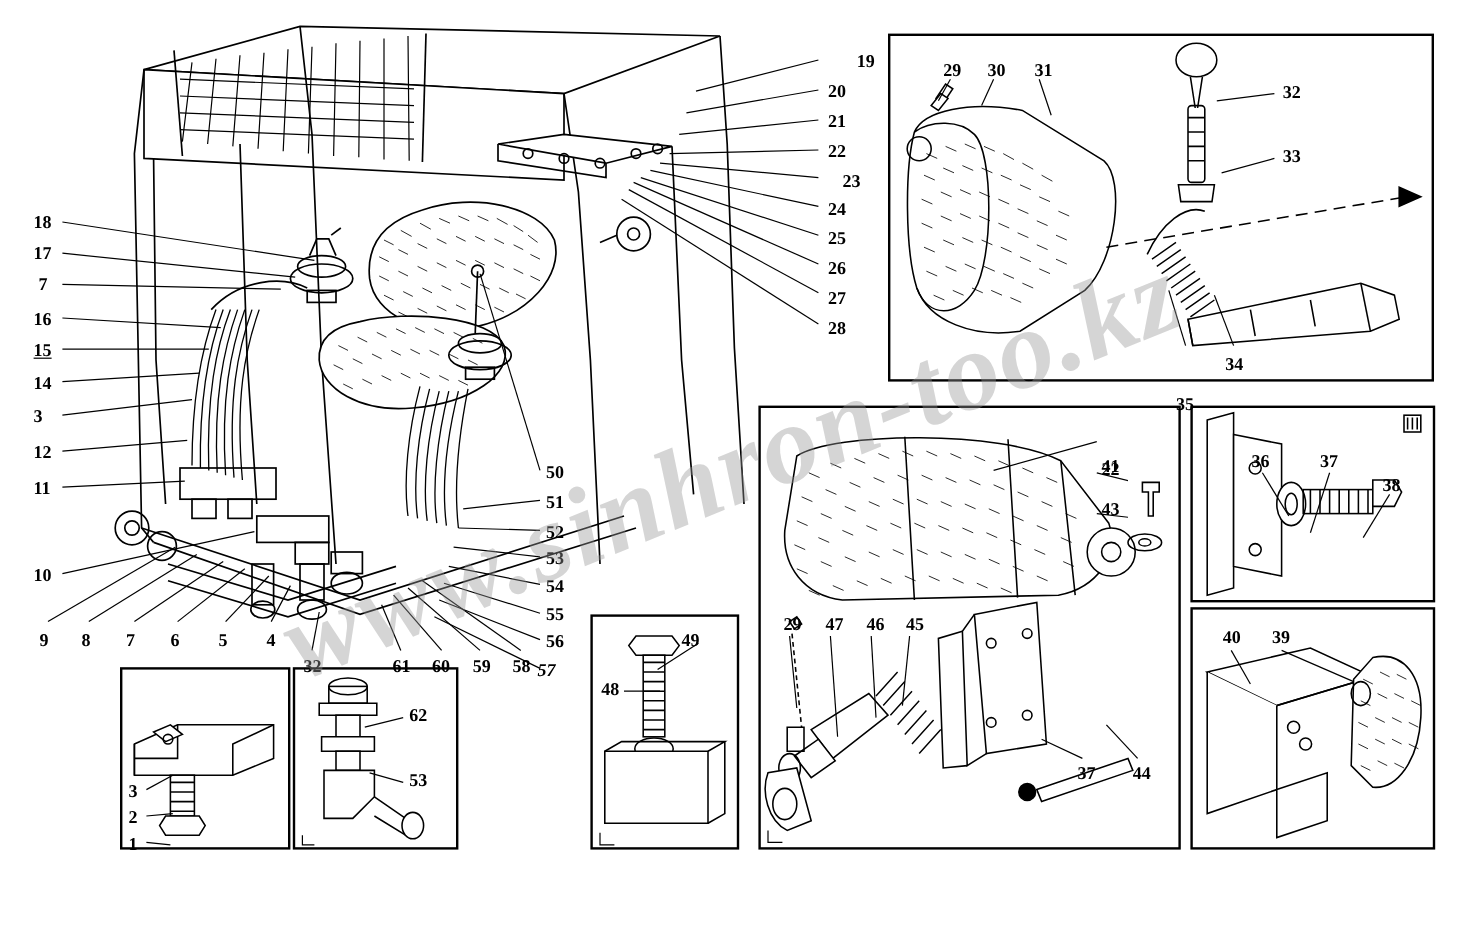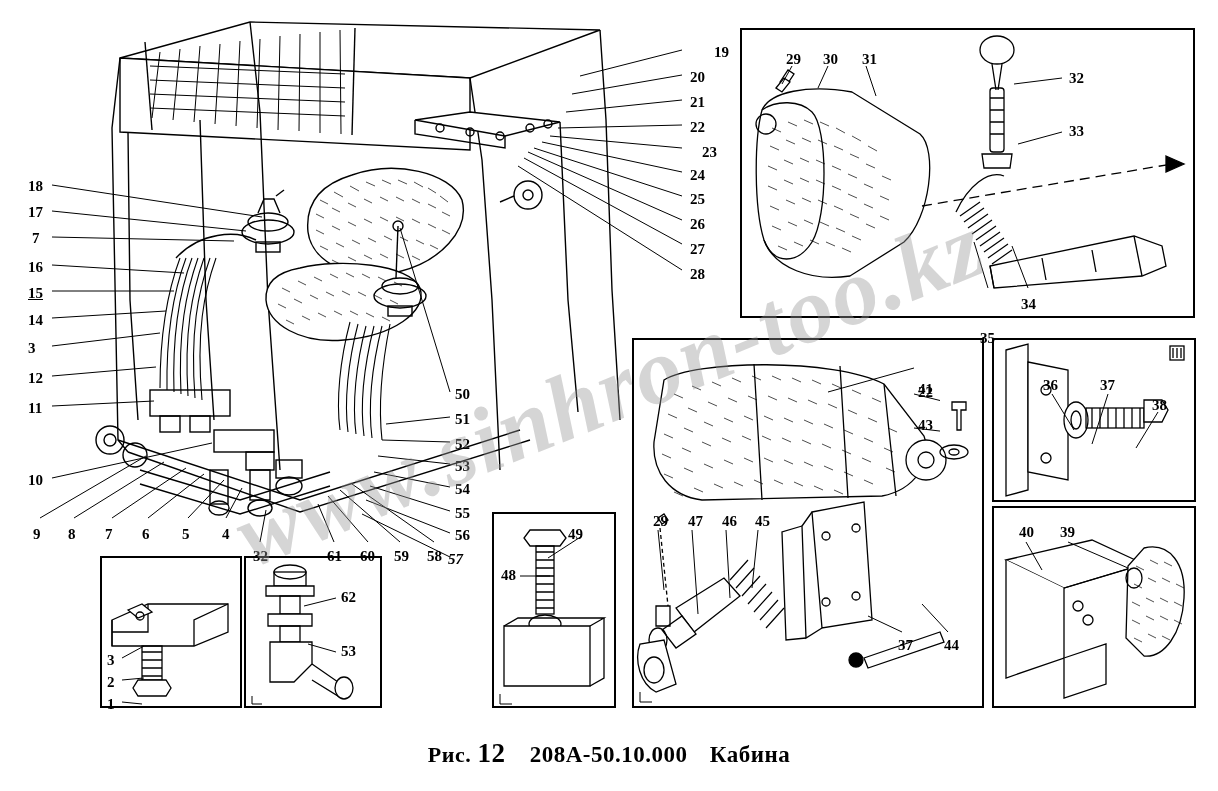--- a/index.html
+++ b/index.html
@@ -545,20 +545,14 @@
   </div>
   <div class="num" style="left:341px;top:590px;">62</div>
   <div class="num" style="left:341px;top:644px;">53</div>
   <svg class="art" style="left:286px;top:596px;" width="60" height="70" stroke="#000" stroke-width="1" fill="none">
     <path d="M50,2 L18,10"></path>
     <path d="M50,56 L22,48"></path>
   </svg>
 
   <div id="watermark">www.sinhron-too.kz</div>
 
-  <div class="caption">
-    <span class="fig-word">Рис.</span>
-    <span class="fig-num">12</span>
-    <span class="code">208А-50.10.000</span>
-    <span class="title">Кабина</span>
-  </div>
 
 </div>
 
 </body></html>

